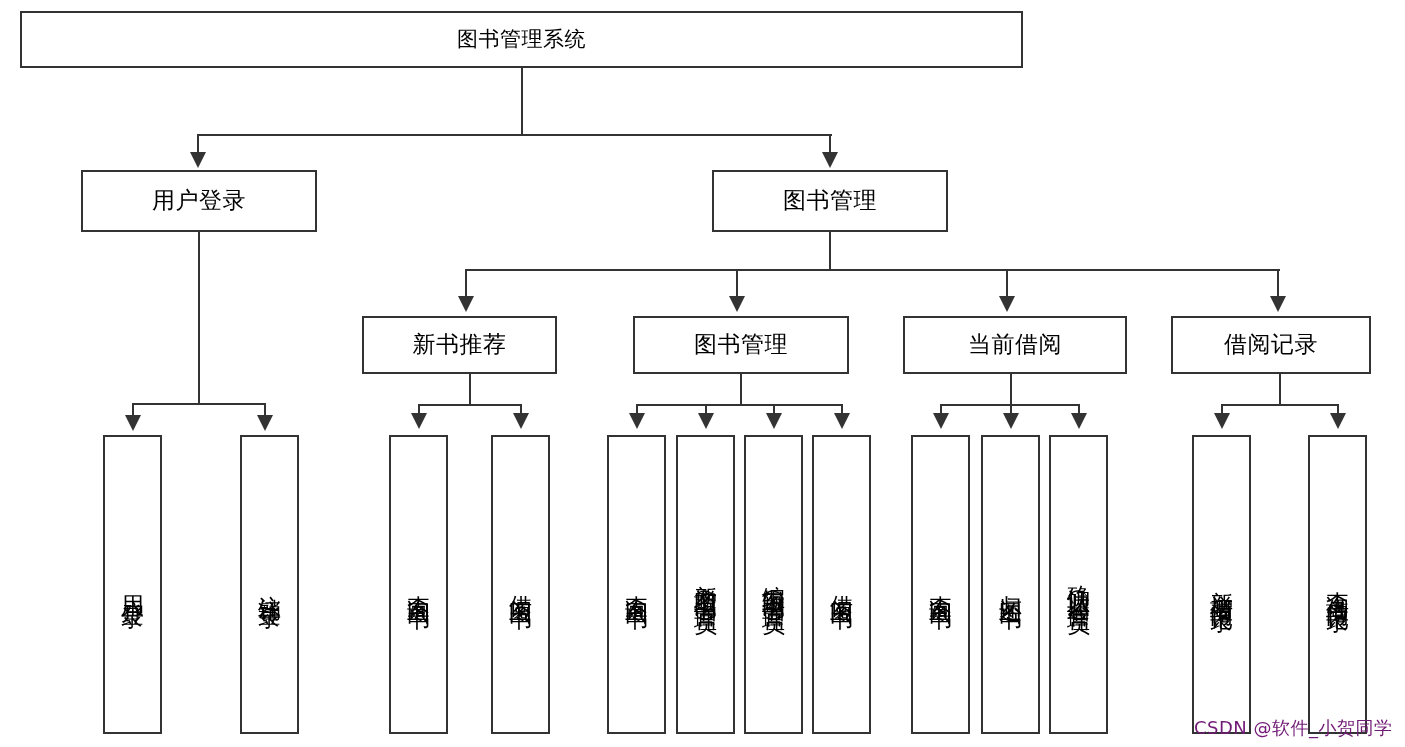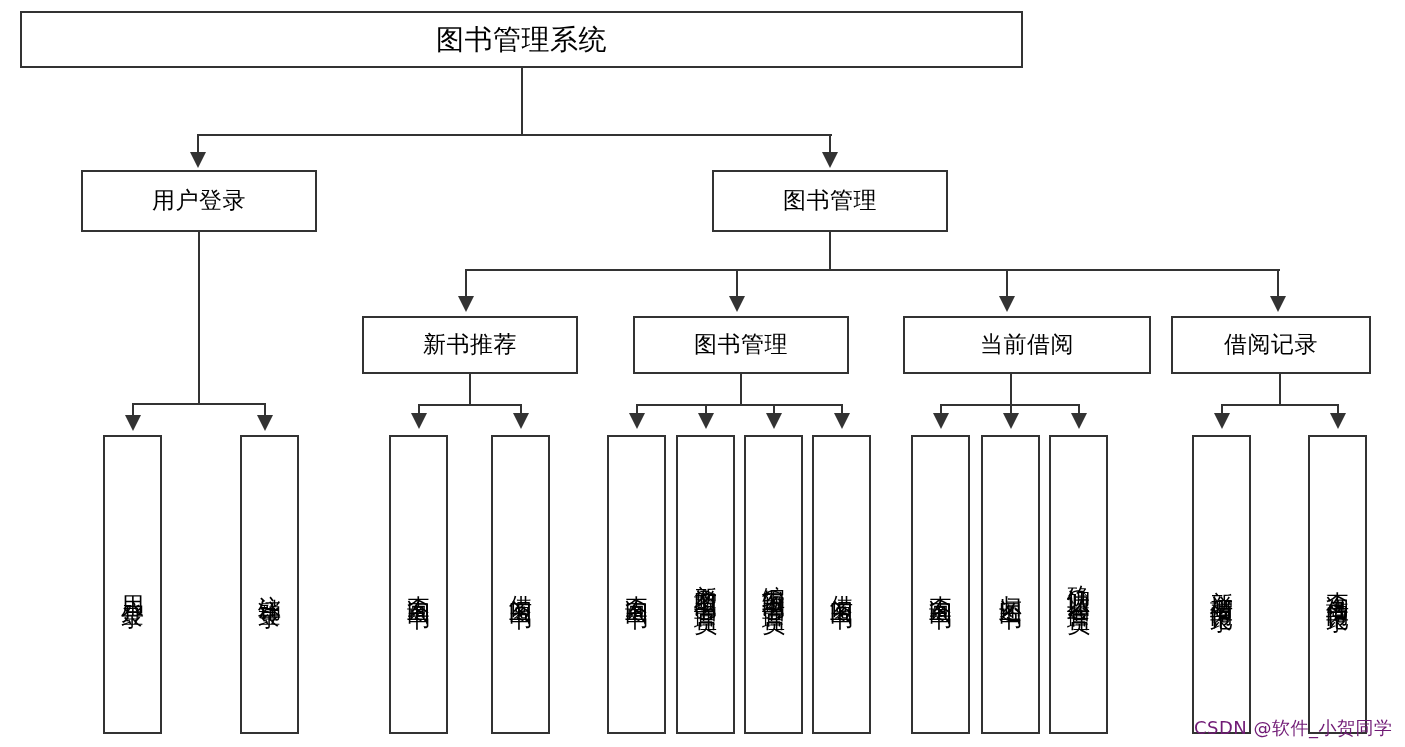--- a/index.html
+++ b/index.html
@@ -32,21 +32,21 @@
     line-height: 1.12;
     text-align: center;
     white-space: nowrap;
   }
   
   .node.horiz .label {
     font-size: 23px;
     letter-spacing: 0.5px;
   }
   .node.root .label {
-    font-size: 28px;
+    font-size: 21px;
   }
   
   .node.vert {
     align-items: center;
     justify-content: center;
     padding: 4px 0;
   }
   .node.vert .label {
     writing-mode: vertical-rl;
     text-orientation: upright;
@@ -120,27 +120,27 @@
   <div class="hline" style="left:466px; top:269px; width:814px;"></div>
   <div class="vline" style="left:465px; top:269px; height:28px;"></div>
   <div class="arrow" style="left:458px; top:296px;"></div>
   <div class="vline" style="left:736px; top:269px; height:28px;"></div>
   <div class="arrow" style="left:729px; top:296px;"></div>
   <div class="vline" style="left:1006px; top:269px; height:28px;"></div>
   <div class="arrow" style="left:999px; top:296px;"></div>
   <div class="vline" style="left:1277px; top:269px; height:28px;"></div>
   <div class="arrow" style="left:1270px; top:296px;"></div>
 
-  <div class="node horiz" style="left:362px; top:316px; width:216px; height:58px;">
+  <div class="node horiz" style="left:362px; top:316px; width:195px; height:58px;">
     <span class="label">新书推荐</span>
   </div>
   <div class="node horiz" style="left:633px; top:316px; width:216px; height:58px;">
     <span class="label">图书管理</span>
   </div>
-  <div class="node horiz" style="left:903px; top:316px; width:248px; height:58px;">
+  <div class="node horiz" style="left:903px; top:316px; width:224px; height:58px;">
     <span class="label">当前借阅</span>
   </div>
   <div class="node horiz" style="left:1171px; top:316px; width:200px; height:58px;">
     <span class="label">借阅记录</span>
   </div>
 
   <div class="vline" style="left:469px; top:374px; height:32px;"></div>
   <div class="hline" style="left:419px; top:404px; width:102px;"></div>
   <div class="vline" style="left:418px; top:404px; height:12px;"></div>
   <div class="arrow" style="left:411px; top:413px;"></div>

